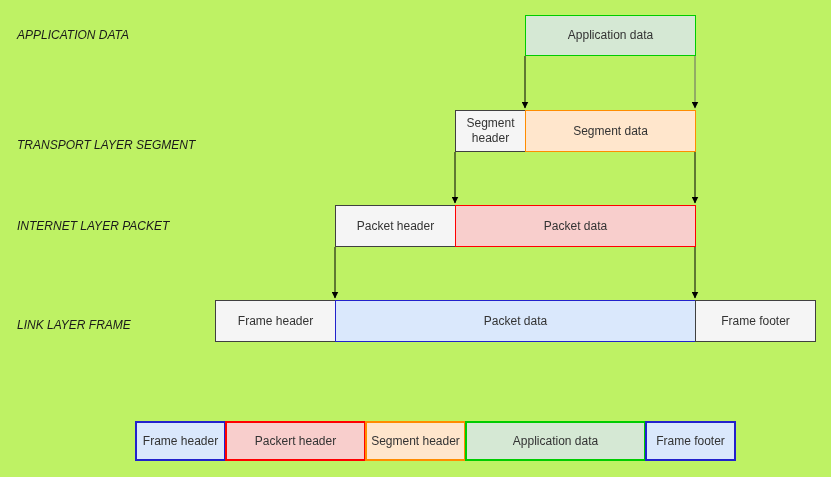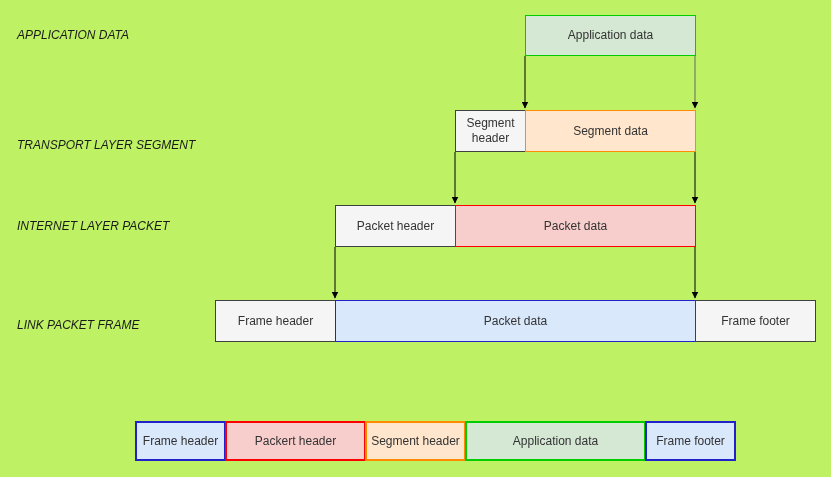--- a/index.html
+++ b/index.html
@@ -57,21 +57,21 @@
   }
 </style>
 </head>
 <body>
 
 <div class="canvas">
 
   <div class="row-label" style="top:28px">APPLICATION DATA</div>
   <div class="row-label" style="top:138px">TRANSPORT LAYER SEGMENT</div>
   <div class="row-label" style="top:219px">INTERNET LAYER PACKET</div>
-  <div class="row-label" style="top:318px">LINK PACKET FRAME</div>
+  <div class="row-label" style="top:318px">LINK LAYER FRAME</div>
 
   <div class="box green" style="left:525px; top:15px;  width:171px; height:41px">Application data</div>
 
   <div class="box plain" style="left:455px; top:110px; width:71px;  height:42px">Segment header</div>
   <div class="box orange" style="left:525px; top:110px; width:171px; height:42px">Segment data</div>
 
   <div class="box plain" style="left:335px; top:205px; width:121px; height:42px">Packet header</div>
   <div class="box red" style="left:455px; top:205px; width:241px; height:42px">Packet data</div>
 
   <div class="box plain" style="left:215px; top:300px; width:121px; height:42px">Frame header</div>

